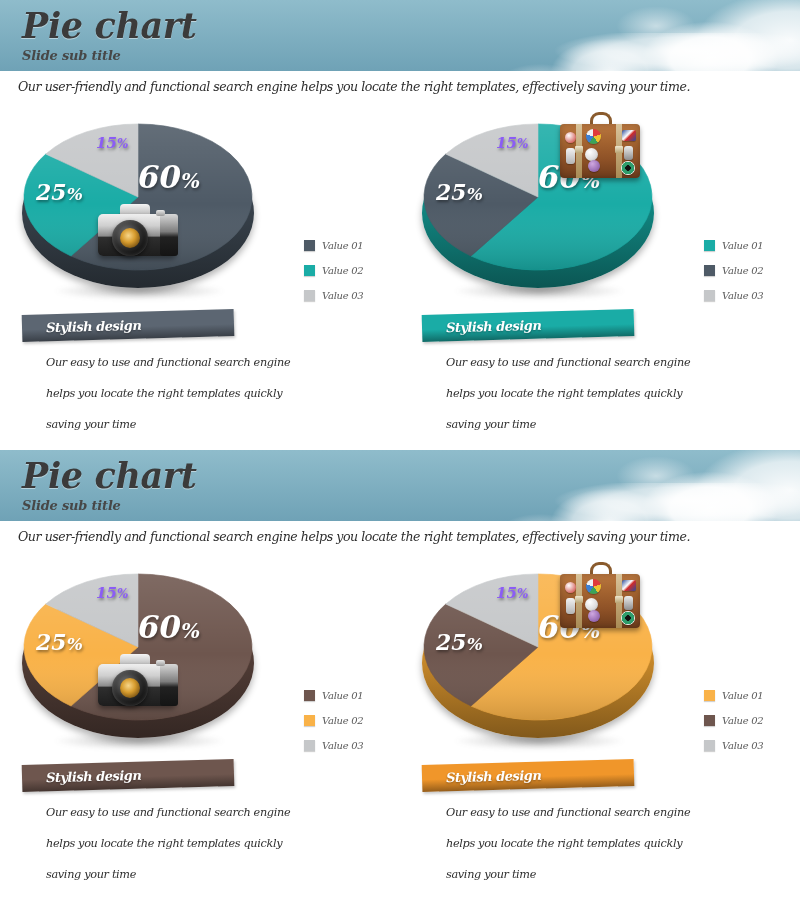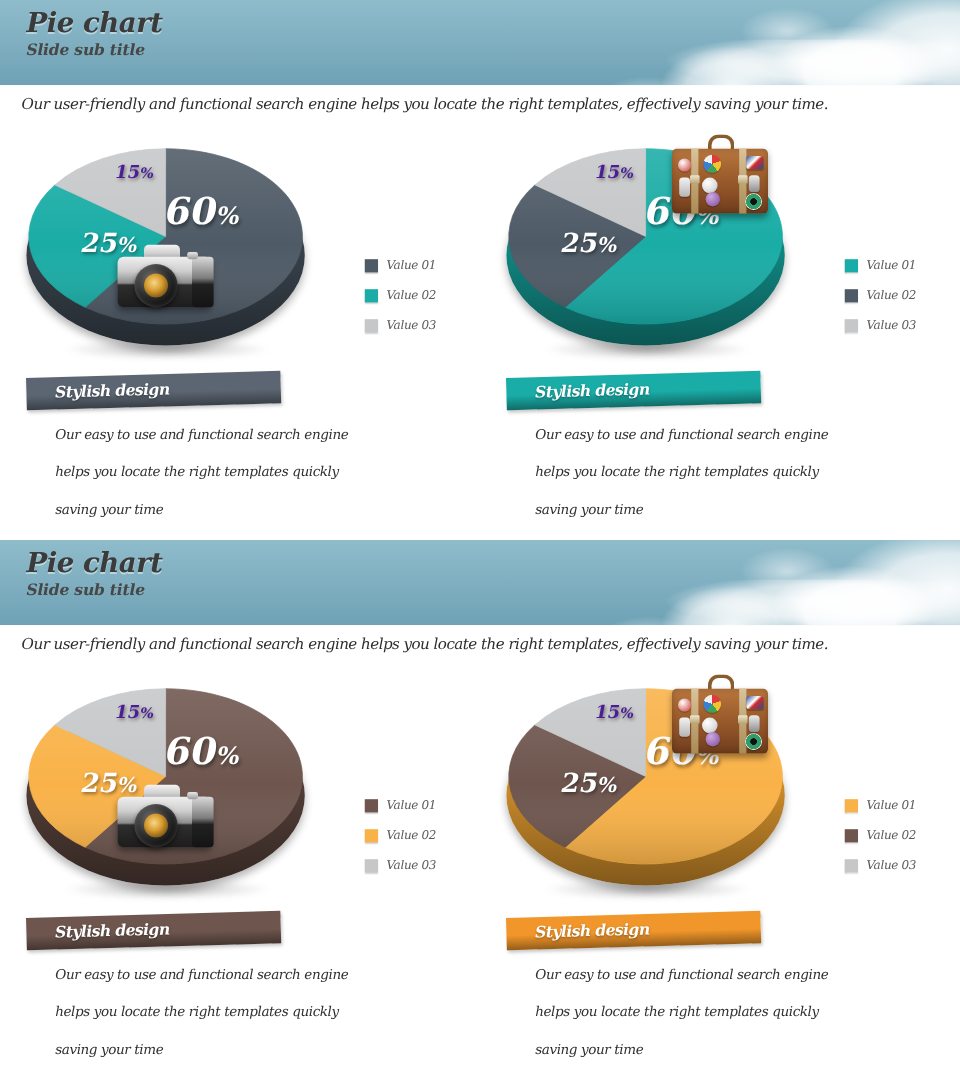--- a/index.html
+++ b/index.html
@@ -50,21 +50,21 @@
     width: 300px; height: 46px;
     background: radial-gradient(ellipse 170px 28px at 190px 18px, rgba(255,255,255,0.96) 0%, rgba(255,255,255,0.60) 50%, rgba(255,255,255,0) 80%);
     pointer-events: none;
   }
 
   .header-text { position: absolute; left: 22px; top: 8px; z-index: 3; }
   .slide-title {
     font-family: "DejaVu Serif", serif;
     font-style: italic;
     font-weight: bold;
-    font-size: 23px;
+    font-size: 35px;
     color: #3b3b3b;
     letter-spacing: -0.4px;
     text-shadow: 0 1px 0 rgba(255,255,255,0.45);
     line-height: 1.05;
   }
   .slide-subtitle {
     font-family: "DejaVu Serif", serif;
     font-style: italic;
     font-weight: bold;
     font-size: 13px;
@@ -120,23 +120,23 @@
     font-family: "DejaVu Serif", serif;
     font-style: italic;
     font-weight: bold;
     color: #ffffff;
     text-shadow: 1px 2px 3px rgba(0,0,0,0.42);
     line-height: 1;
     white-space: nowrap;
   }
   .pct-60 { font-size: 31px; left: 128px; top: 48px; }
   .pct-60 .sm { font-size: 20px; }
-  .pct-25 { font-size: 22px; left: 26px; top: 78px; margin-left: 32px; }
+  .pct-25 { font-size: 22px; left: 26px; top: 67px; }
   .pct-25 .sm { font-size: 17px; }
-  .pct-15 { font-size: 15px; left: 86px; top: 22px; color: #4c1d95; }
+  .pct-15 { font-size: 15px; left: 86px; top: 22px; color: #8b5cf6; }
   .pct-15 .sm { font-size: 12px; }
 
   
   .obj { position: absolute; pointer-events: none; }
 
   .camera { left: 84px; top: 88px; width: 86px; height: 56px; }
   .cam-body {
     position: absolute; left: 4px; top: 12px; width: 78px; height: 42px;
     border-radius: 5px;
     background: linear-gradient(180deg,#efefef 0%,#cfcfcf 28%,#8d8d8d 52%,#2e2e2e 56%,#1d1d1d 100%);
@@ -201,21 +201,21 @@
   .st1 { left: 7px;  top: 20px; width: 11px; height: 11px; background: radial-gradient(circle at 35% 32%, #ffffff, #c8352f); }
   .st2 { left: 28px; top: 17px; width: 15px; height: 15px; background: conic-gradient(#e03b3b 0deg 72deg,#f0c330 72deg 144deg,#3ba35a 144deg 216deg,#3b7fd4 216deg 288deg,#f0f0f0 288deg 360deg); }
   .st3 { left: 27px; top: 36px; width: 13px; height: 13px; background: radial-gradient(circle at 36% 32%, #ffffff, #dcdcdc 60%, #9c9c9c); }
   .st4 { left: 30px; top: 48px; width: 12px; height: 12px; background: radial-gradient(circle at 36% 32%, #cfa8e0, #7b4b9c); }
   .st5 { left: 8px;  top: 36px; width: 9px; height: 16px; border-radius: 3px; background: linear-gradient(180deg,#f2f2f2,#b5b5b5); }
   .st6 { left: 64px; top: 18px; width: 14px; height: 11px; border-radius: 2px; background: linear-gradient(135deg,#2a4b9b 0%,#ffffff 42%,#cf2b2b 56%,#2a4b9b 100%); }
   .st7 { left: 66px; top: 34px; width: 9px; height: 14px; border-radius: 3px; background: linear-gradient(180deg,#ededed,#8e8e8e); }
   .st8 { left: 63px; top: 49px; width: 14px; height: 14px; background: radial-gradient(circle at 50% 50%, #111111 0%, #111111 26%, #2f9d6b 30%, #2f9d6b 62%, #f3f3f3 66%); }
 
   
-  .legend { position: absolute; right: 0px; top: 109px; width: 96px; }
+  .legend { position: absolute; right: 0px; top: 133px; width: 96px; }
   .legend-row { display: flex; align-items: center; height: 25px; }
   .legend-swatch {
     width: 11px; height: 11px; margin-right: 7px; flex: none;
     box-shadow: 0 1px 1px rgba(0,0,0,0.18);
   }
   .legend-label {
     font-family: "DejaVu Serif", serif;
     font-style: italic;
     font-size: 10px;
     color: #5a5a5a;

